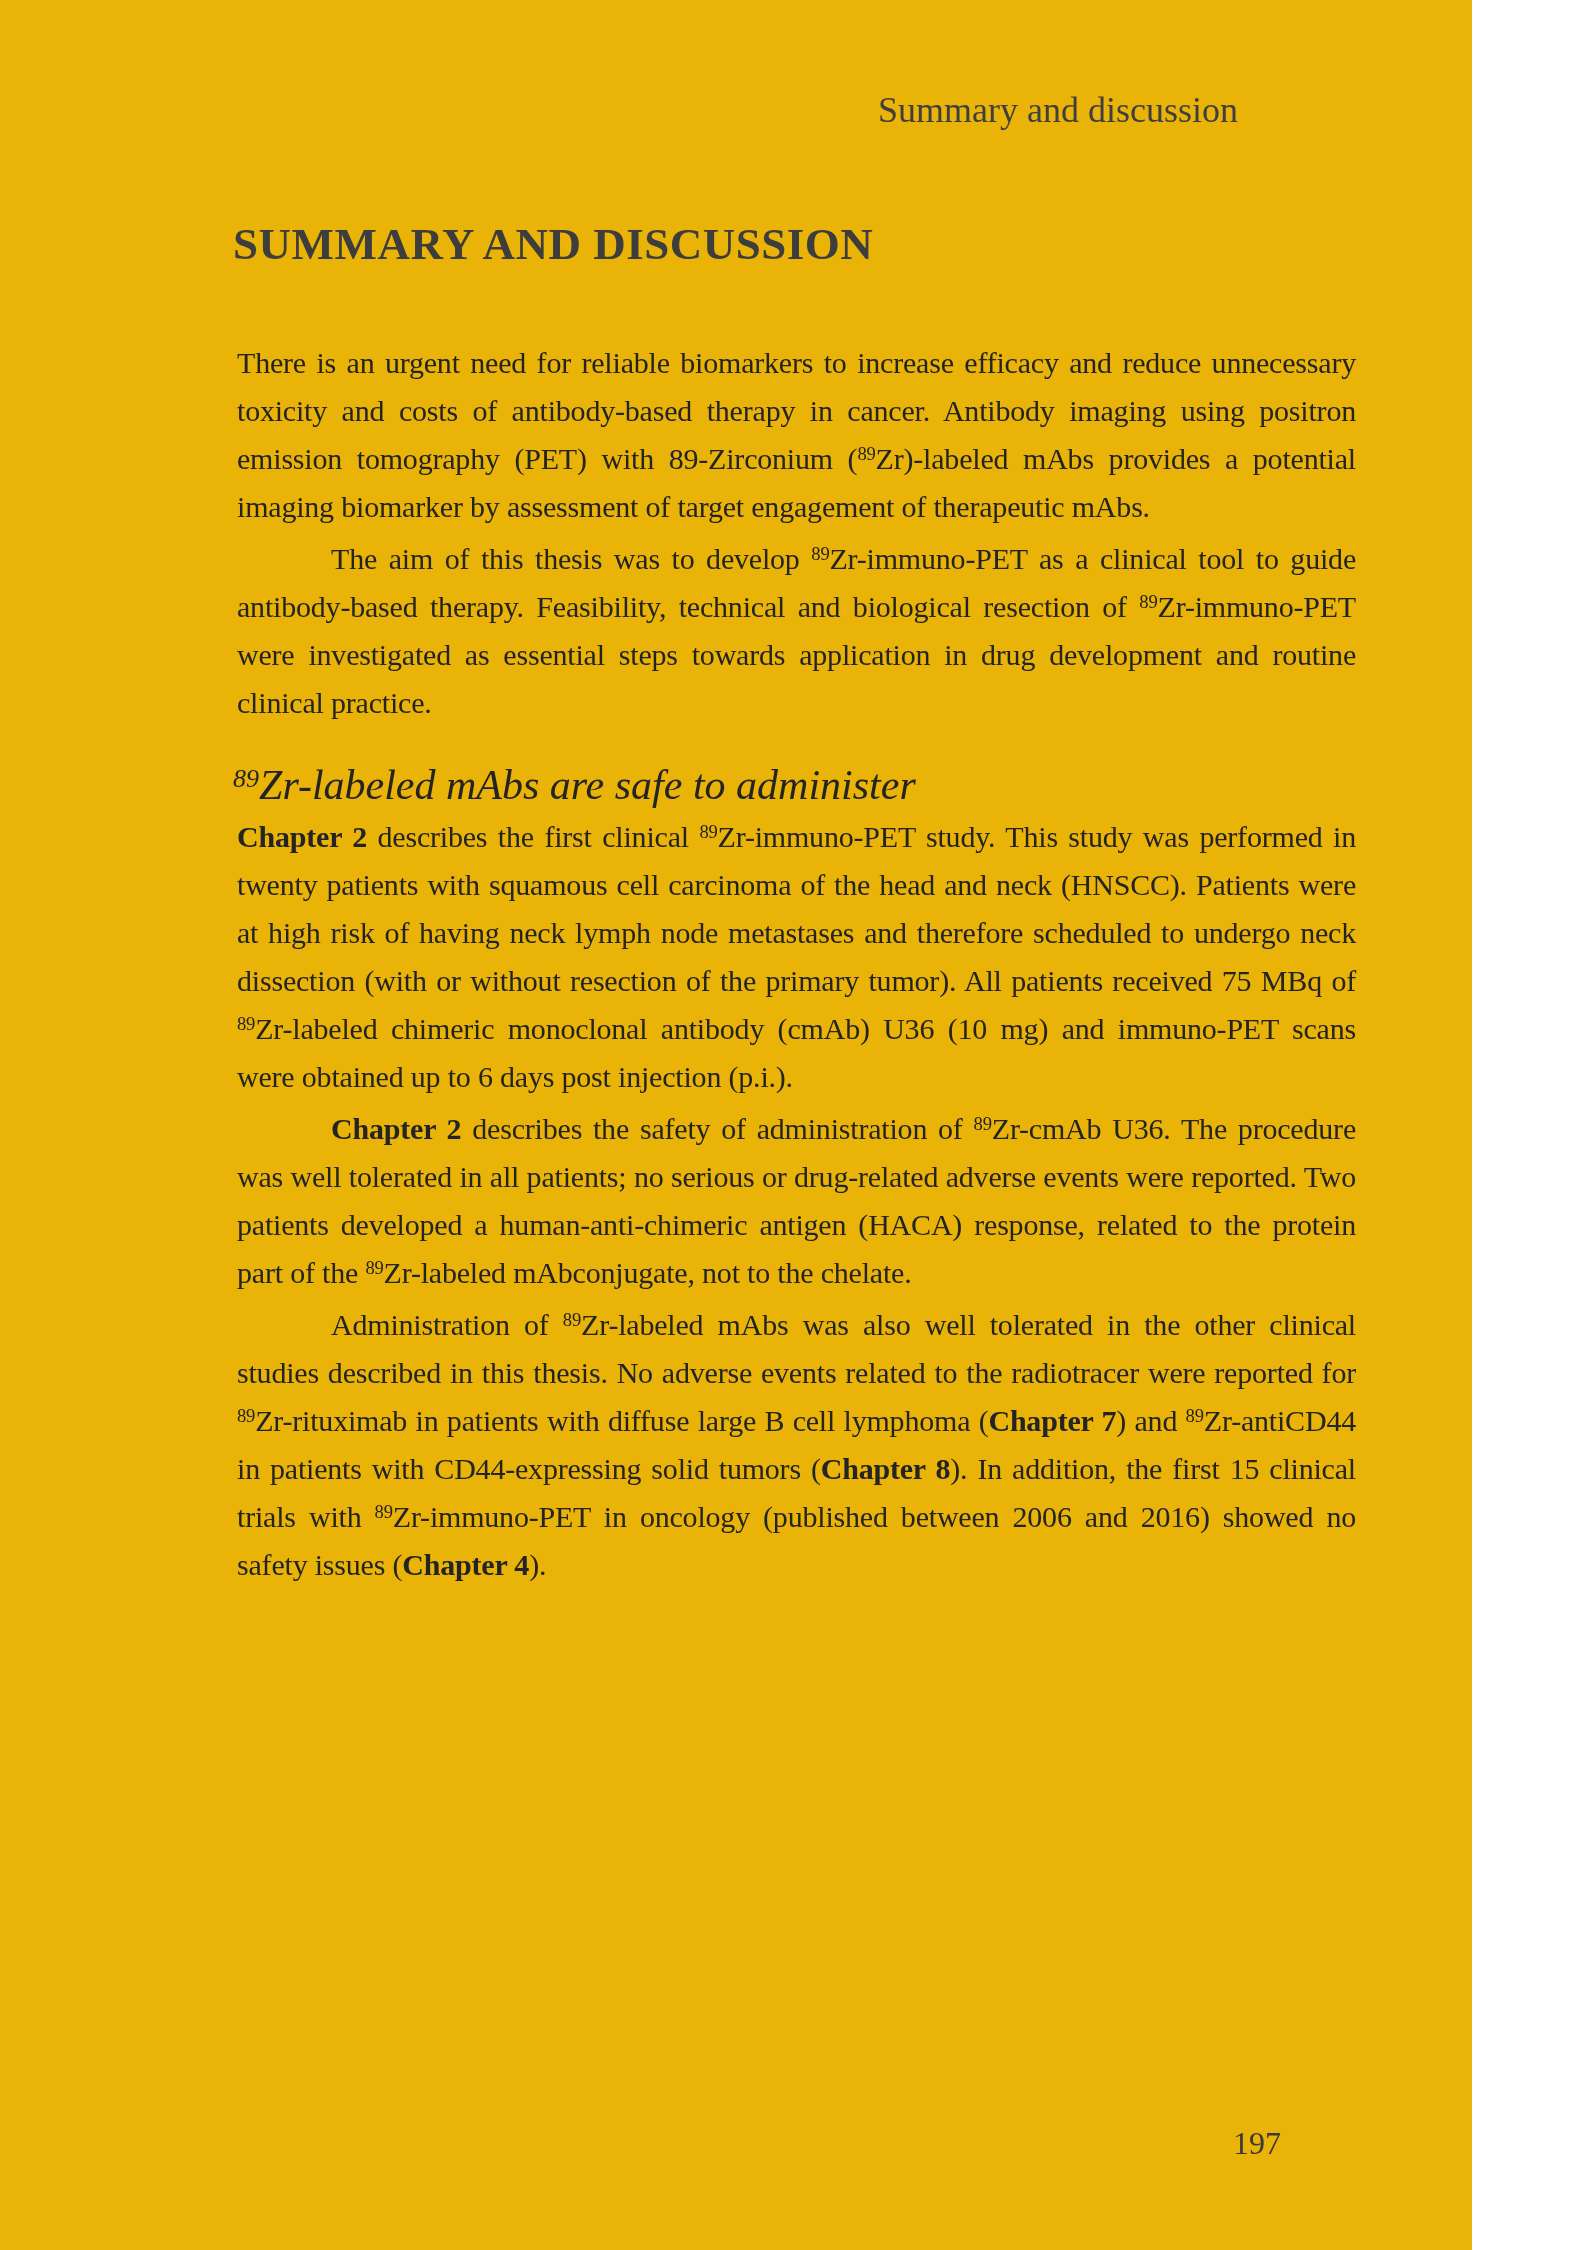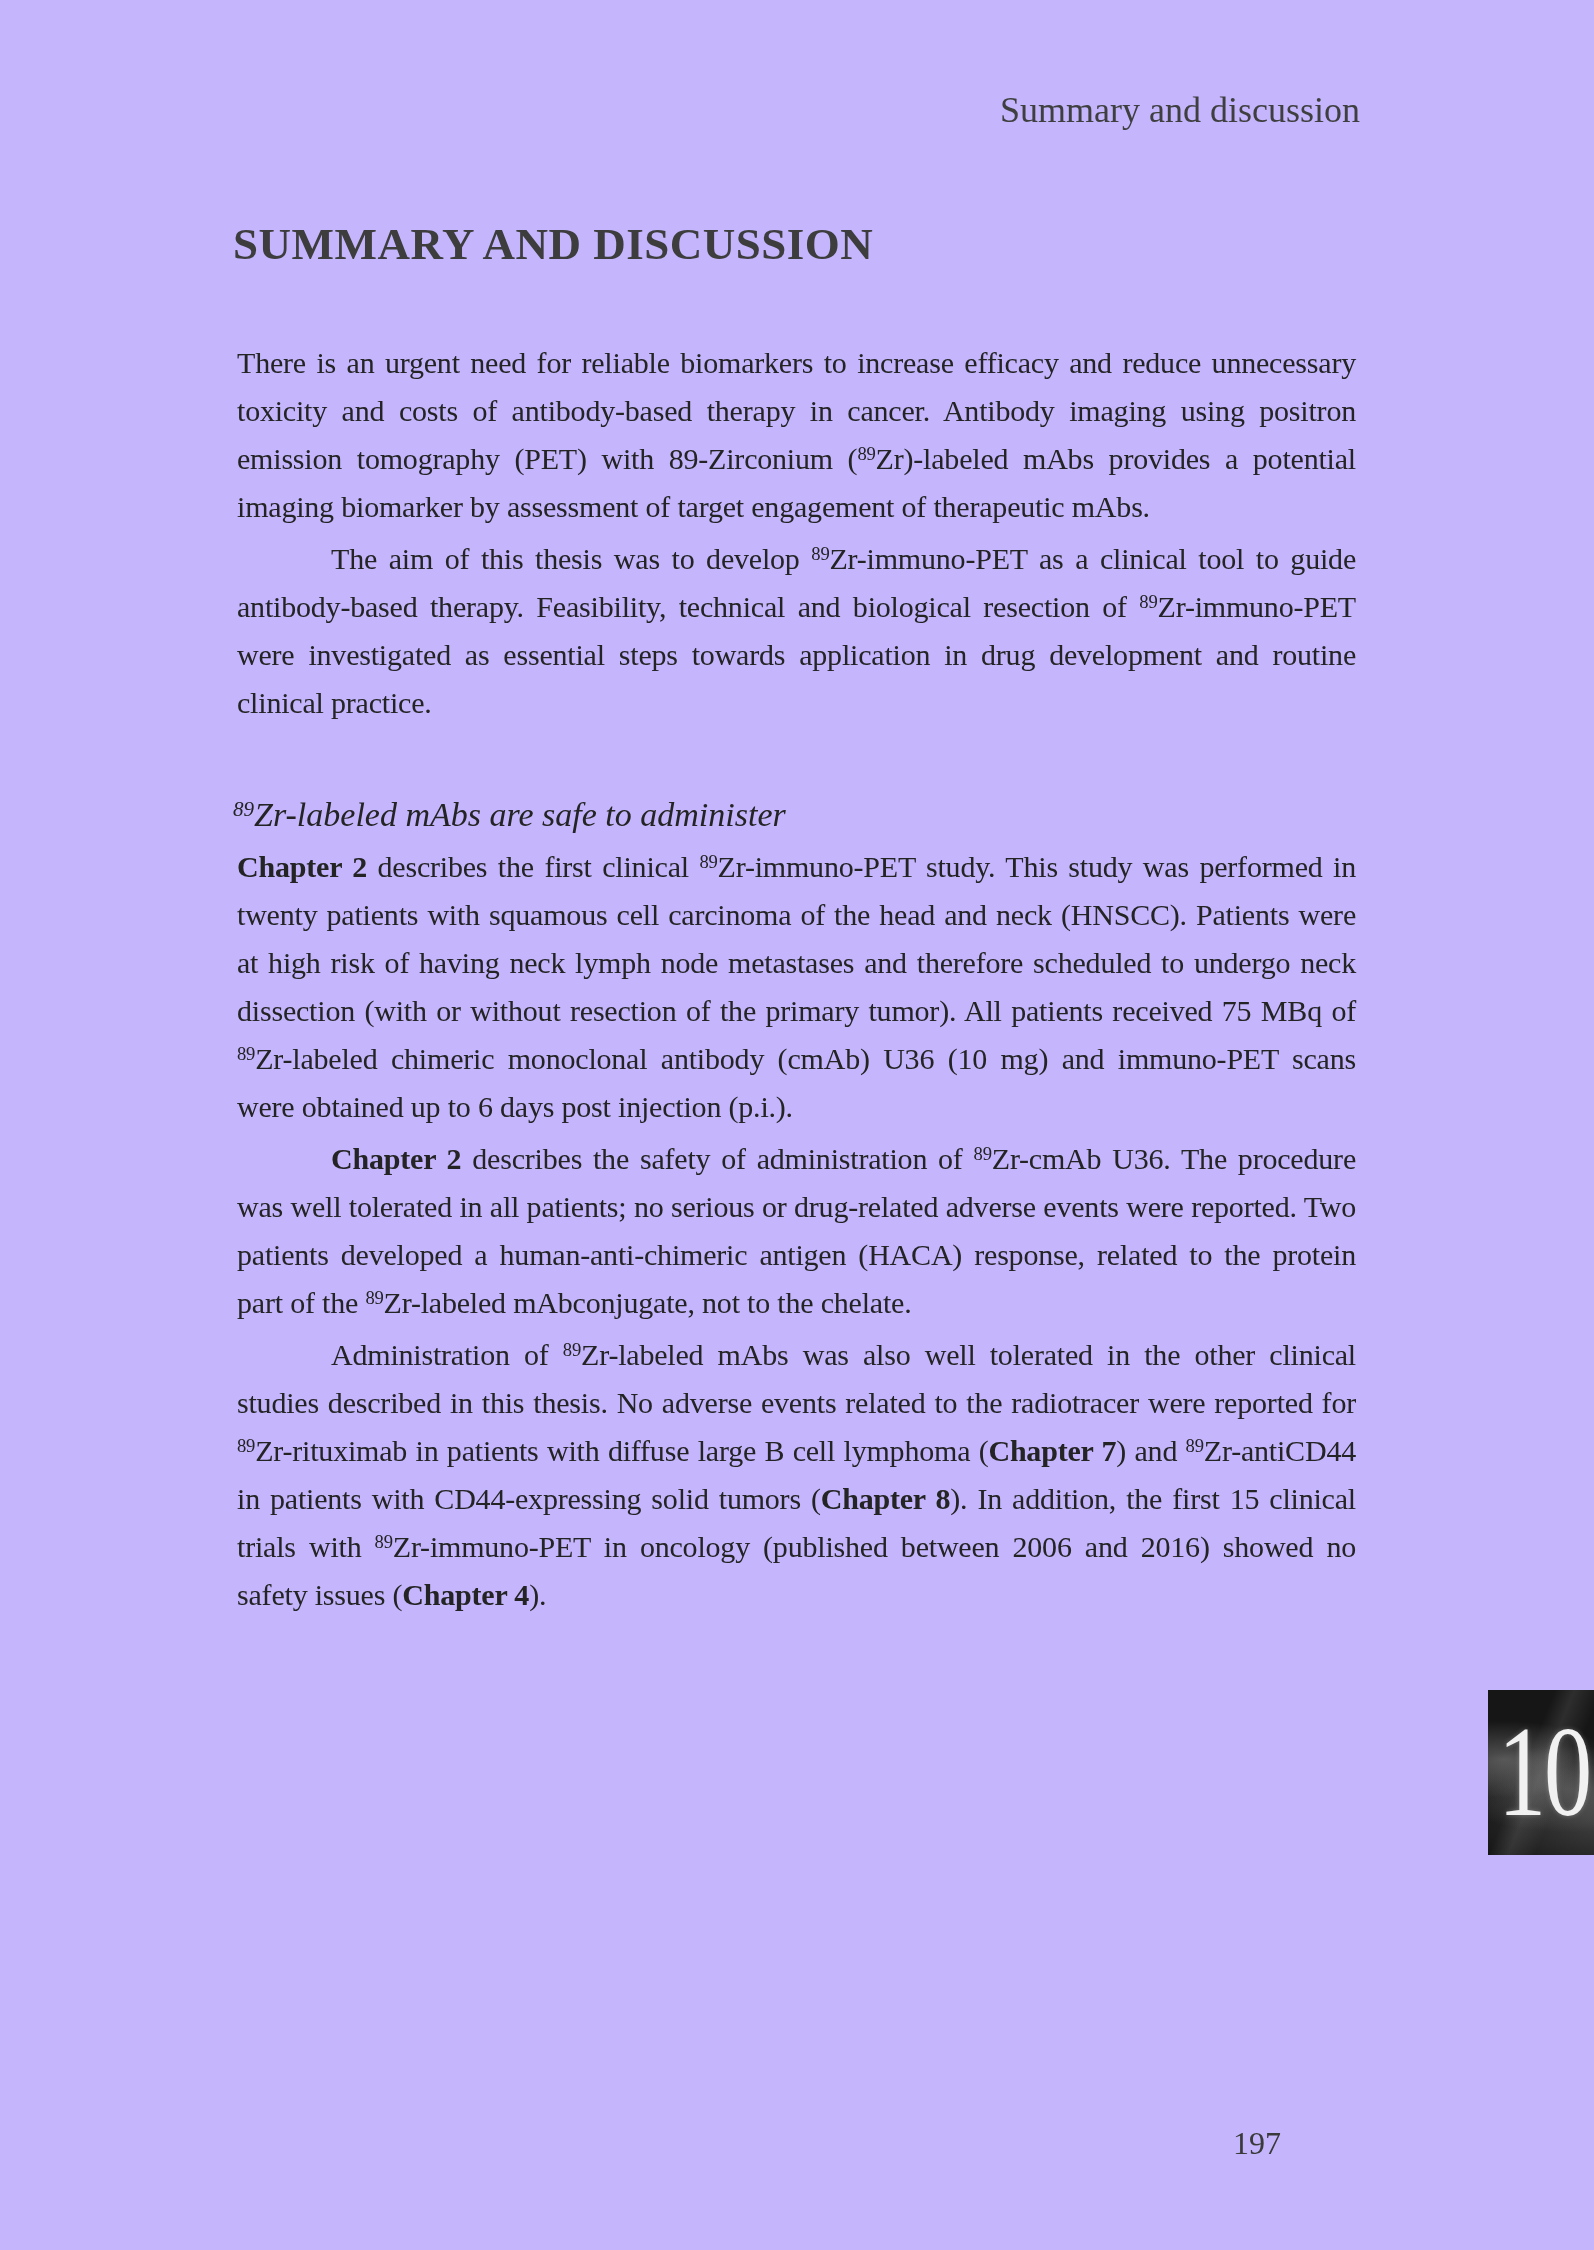--- a/index.html
+++ b/index.html
@@ -2,23 +2,23 @@
 <html><head>
 <meta charset="utf-8">
 <style>
   html, body {
     margin: 0;
     padding: 0;
     background: #ffffff;
   }
   .page {
     position: relative;
-    width: 1594px;
+    width: 1472px;
     height: 2250px;
-    background: #c4b5fd;
+    background: #eab308;
     font-family: "Liberation Serif", "DejaVu Serif", serif;
     overflow: hidden;
   }
   .running-header {
     position: absolute;
     top: 90px;
     right: 234px;
     font-size: 36px;
     line-height: 40px;
     color: #3f3f3f;
@@ -50,23 +50,23 @@
   .part-heading {
     margin: 58px 0 0 0;
     font-size: 37px;
     line-height: 52px;
     font-weight: bold;
     color: #444444;
     text-align: left;
     letter-spacing: 0;
   }
   .sub-italic {
-    margin: 64px 0 0 0;
+    margin: 34px 0 0 0;
     font-style: italic;
-    font-size: 34px;
+    font-size: 42px;
     line-height: 48px;
     font-weight: normal;
     text-align: left;
     letter-spacing: 0;
   }
   .bold { font-weight: bold; }
   .sup {
     font-size: 62%;
     position: relative;
     top: -0.48em;

